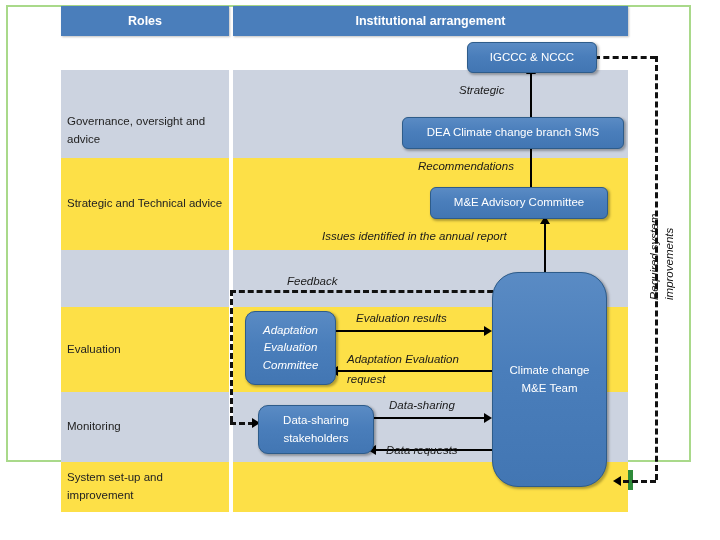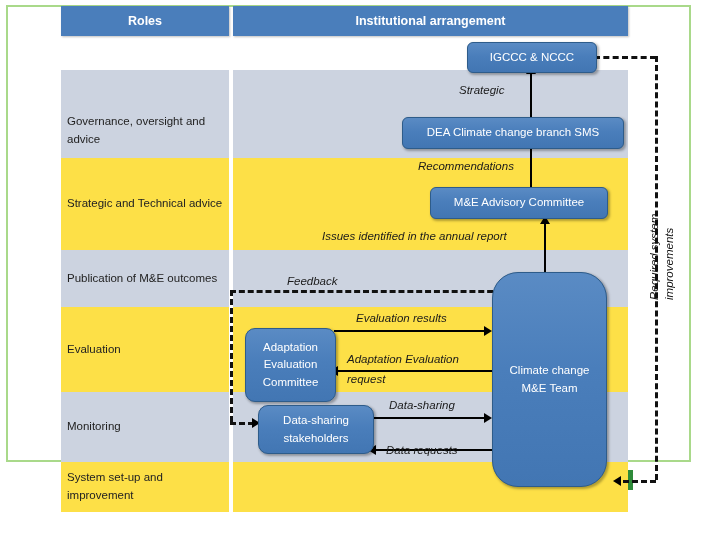--- a/index.html
+++ b/index.html
@@ -83,21 +83,20 @@
       <div class="cellR"></div>
     </div>
 
     <div class="band bandB" style="top:152px;height:92px;">
       <div class="lbl">Strategic and Technical advice</div>
       <div class="sepv"></div>
       <div class="cellR"></div>
     </div>
 
     <div class="band bandA" style="top:244px;height:57px;">
-      <div class="lbl">Publication of M&amp;E outcomes</div>
       <div class="sepv"></div>
       <div class="cellR"></div>
     </div>
 
     <div class="band bandB" style="top:301px;height:85px;">
       <div class="lbl">Evaluation</div>
       <div class="sepv"></div>
       <div class="cellR"></div>
     </div>
 
@@ -150,21 +149,21 @@
   </div>
 
   <div class="box r6" style="left:402px;top:117px;width:220px;height:30px;">
     <span>DEA Climate change branch SMS</span>
   </div>
 
   <div class="box r6" style="left:430px;top:187px;width:176px;height:30px;">
     <span>M&amp;E Advisory Committee</span>
   </div>
 
-  <div class="box r10" style="left:245px;top:328px;width:89px;height:72px;">
+  <div class="box r10" style="left:245px;top:311px;width:89px;height:72px;font-style:italic;">
     <span>Adaptation Evaluation Committee</span>
   </div>
 
   <div class="box r10" style="left:258px;top:405px;width:114px;height:47px;">
     <span>Data-sharing stakeholders</span>
   </div>
 
   <div class="box r28" style="left:492px;top:272px;width:113px;height:213px;">
     <span style="max-width:86px;">Climate change M&amp;E Team</span>
   </div>

